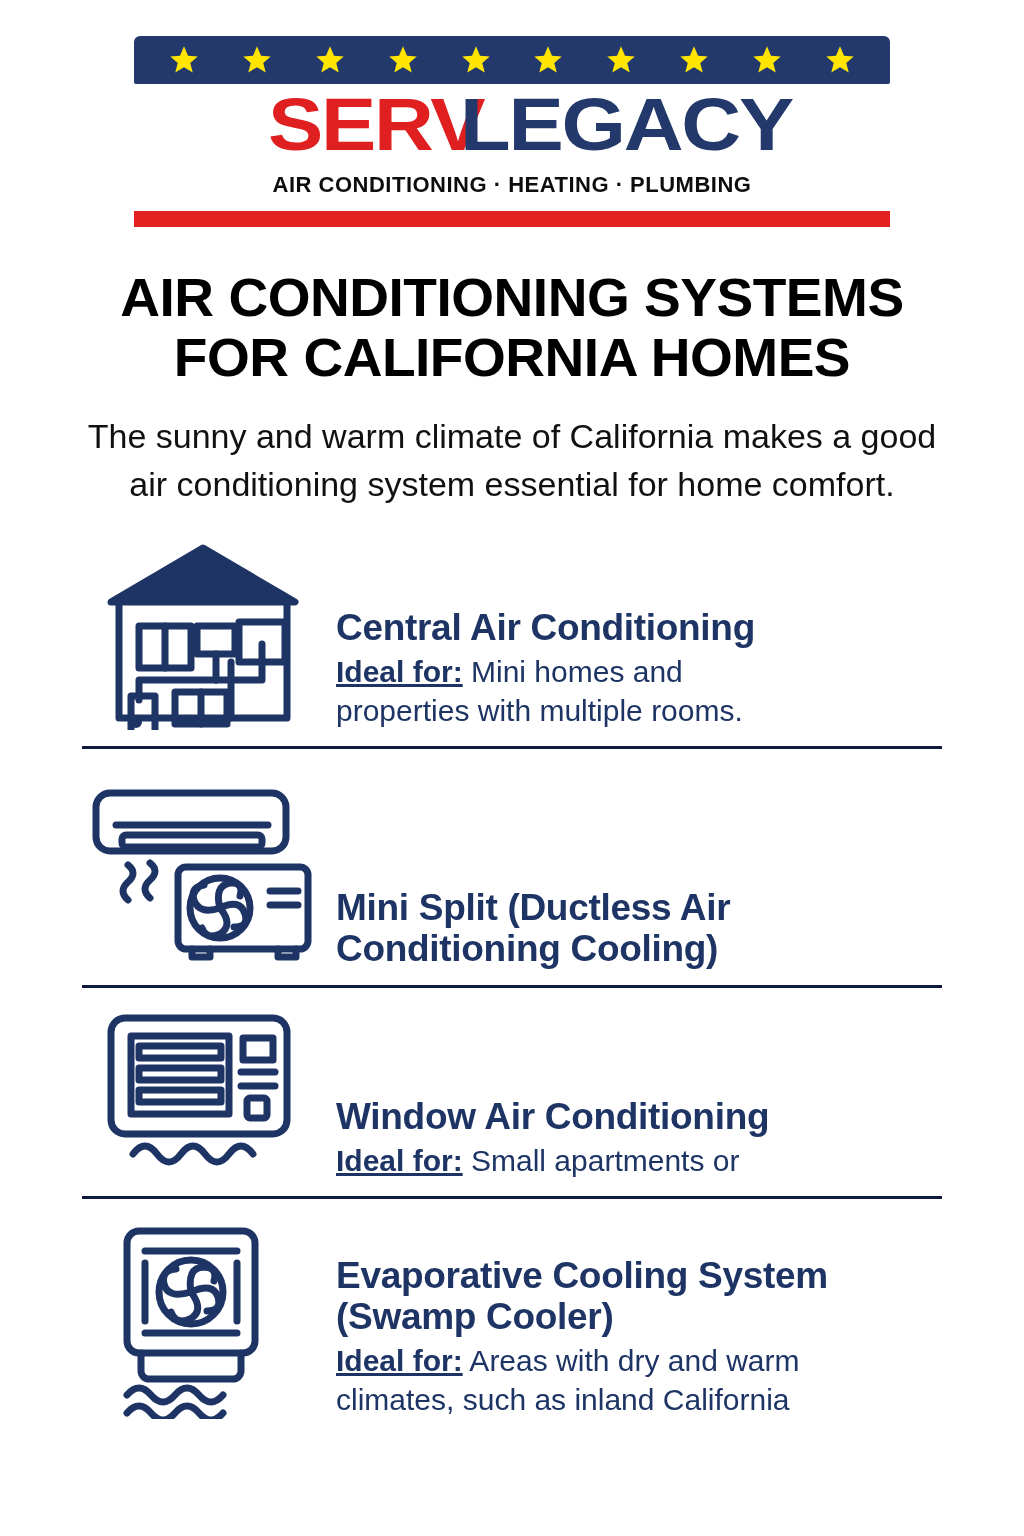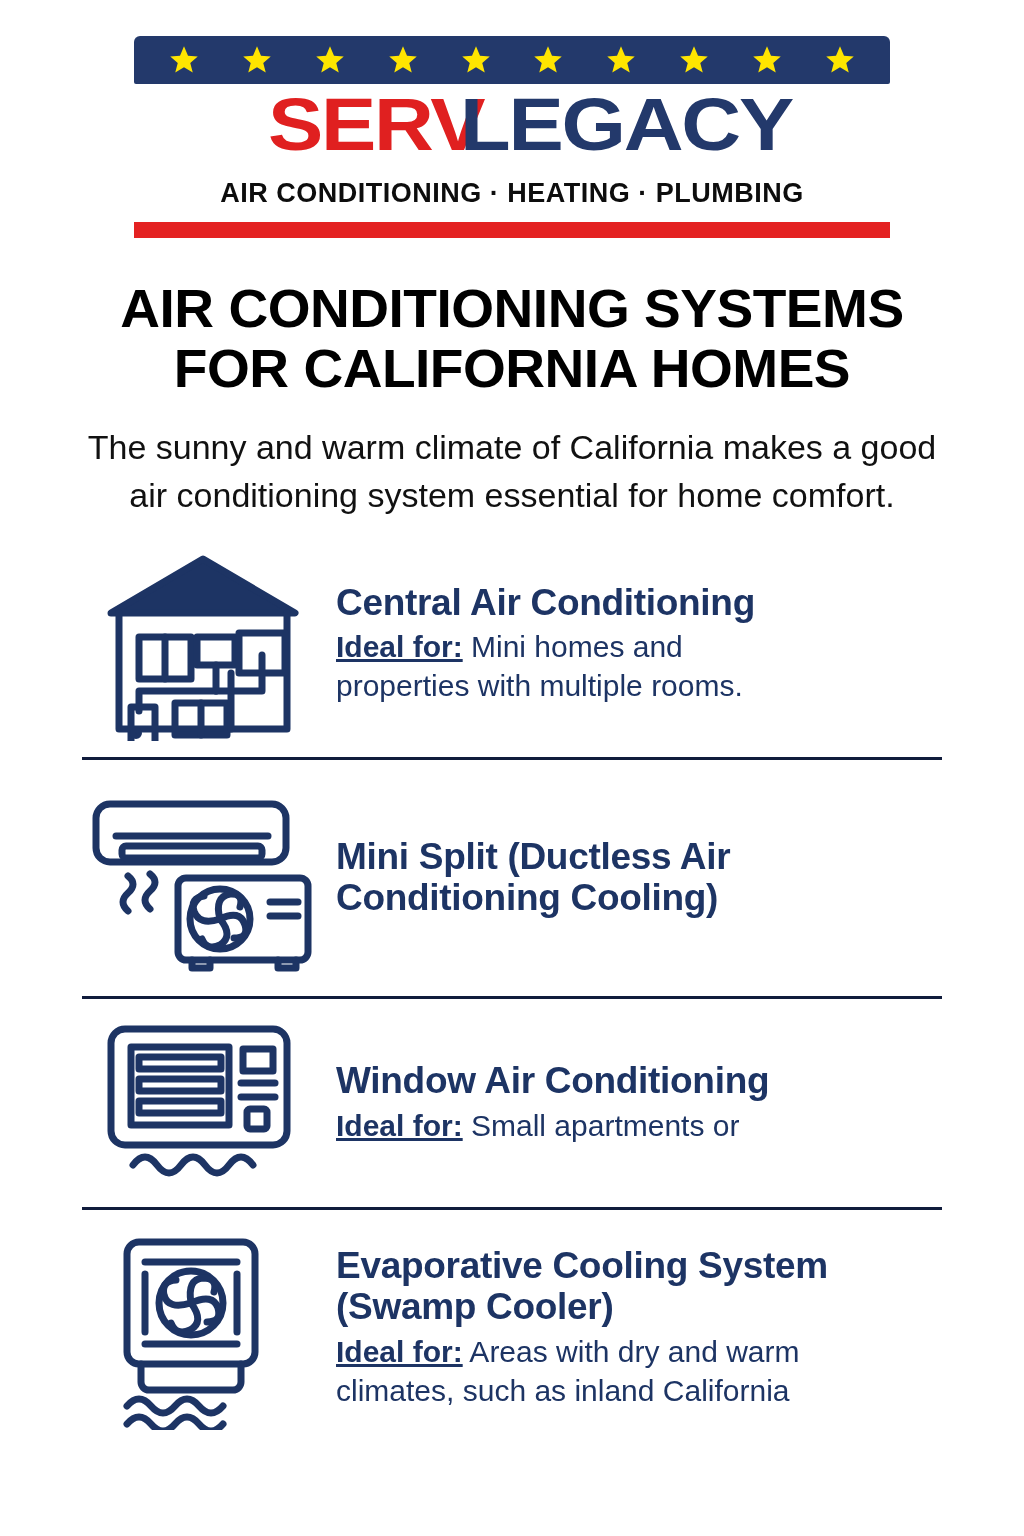--- a/index.html
+++ b/index.html
@@ -50,25 +50,25 @@
     font-stretch: condensed;
     line-height: 1;
     transform: scaleX(1.12);
     transform-origin: left center;
   }
   .wm-serv   { color: #e02020; }
   .wm-legacy { color: #23396b; }
 
   .tagline {
     text-align: center;
-    font-size: 27px;
+    font-size: 22px;
     font-weight: bold;
     color: #0d0d0d;
     letter-spacing: 0.5px;
-    margin-top: 16px;
+    margin-top: 10px;
     white-space: nowrap;
   }
 
   .red-bar {
     height: 16px;
     background: #e42222;
     margin-top: 13px;
     width: 100%;
   }
 
@@ -92,21 +92,21 @@
     line-height: 1.42;
     padding: 0 62px;
   }
   .subtitle .sline { display: block; }
 
   
   .items { margin-top: 26px; }
 
   .item {
     display: flex;
-    align-items: center;
+    align-items: flex-end;
     padding: 0 40px 0 78px;
   }
 
   .icon-cell {
     width: 250px;
     flex: 0 0 250px;
     display: flex;
     justify-content: center;
     align-items: flex-start;
     padding-top: 6px;

